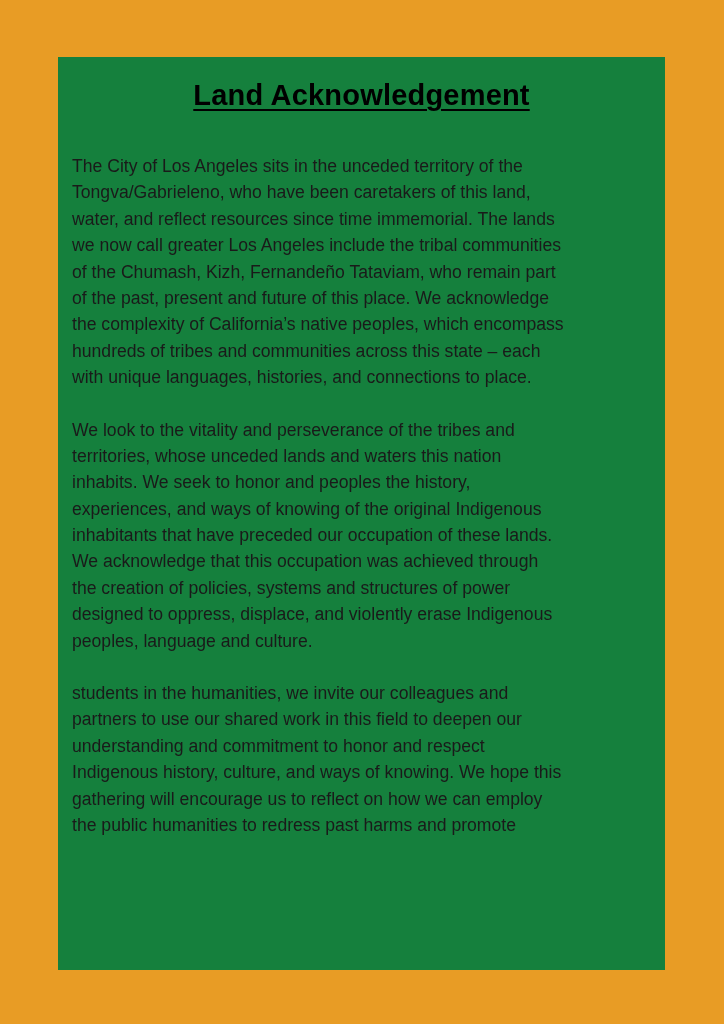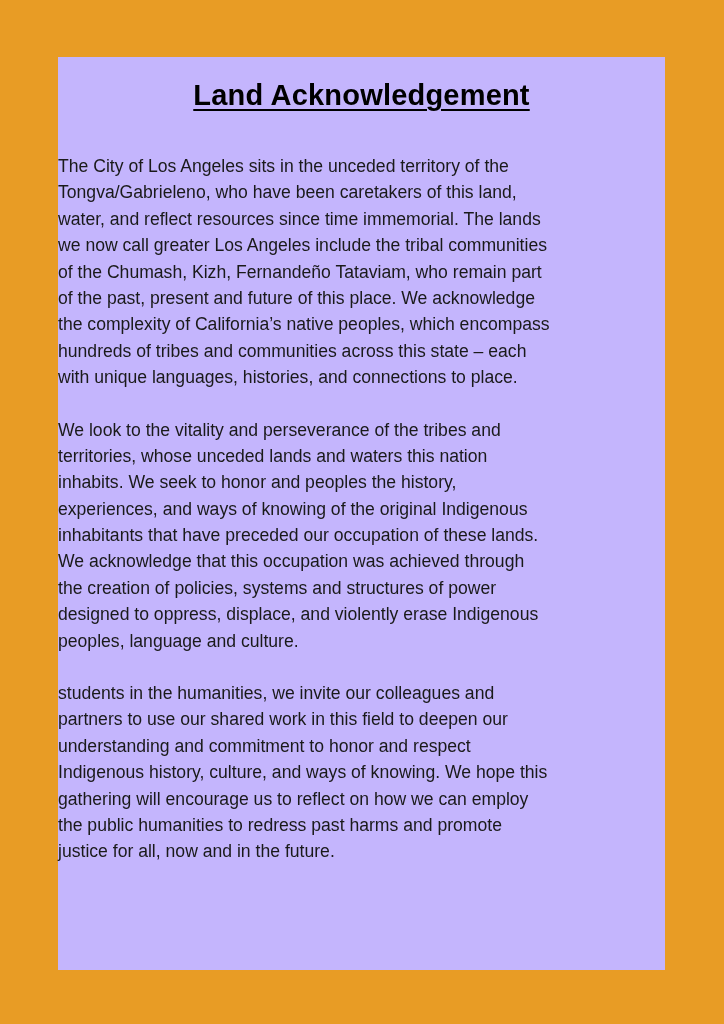--- a/index.html
+++ b/index.html
@@ -10,40 +10,40 @@
     position: relative;
     overflow: hidden;
     font-family: "Liberation Sans", "DejaVu Sans", sans-serif;
   }
   .page {
     position: absolute;
     left: 58px;
     top: 57px;
     width: 607px;
     height: 913px;
-    background: #c4b5fd;
+    background: #15803d;
   }
   .title {
     position: absolute;
     left: 0;
     right: 0;
     top: 22px;
     text-align: center;
     font-size: 29px;
     font-weight: bold;
     color: #000;
     text-decoration: underline;
     text-decoration-thickness: 2px;
     text-underline-offset: 4px;
     letter-spacing: 0.2px;
     margin: 0;
   }
   .body-text {
     position: absolute;
-    left: 0;
+    left: 14px;
     top: 96px;
     width: 590px;
     color: #1a1a1a;
     font-size: 17.6px;
   }
   .para { margin: 0 0 26px 0; }
   .line {
     display: block;
     height: 26.4px;
     line-height: 26.4px;
@@ -79,16 +79,15 @@
       <span class="line">designed to oppress, displace, and violently erase Indigenous</span>
       <span class="line">peoples, language and culture.</span>
     </p>
     <p class="para">
       <span class="line">students in the humanities, we invite our colleagues and</span>
       <span class="line">partners to use our shared work in this field to deepen our</span>
       <span class="line">understanding and commitment to honor and respect</span>
       <span class="line">Indigenous history, culture, and ways of knowing. We hope this</span>
       <span class="line">gathering will encourage us to reflect on how we can employ</span>
       <span class="line">the public humanities to redress past harms and promote</span>
-      <span class="line">justice for all, now and in the future.</span>
     </p>
   </div>
 </div>
 
 </body></html>

